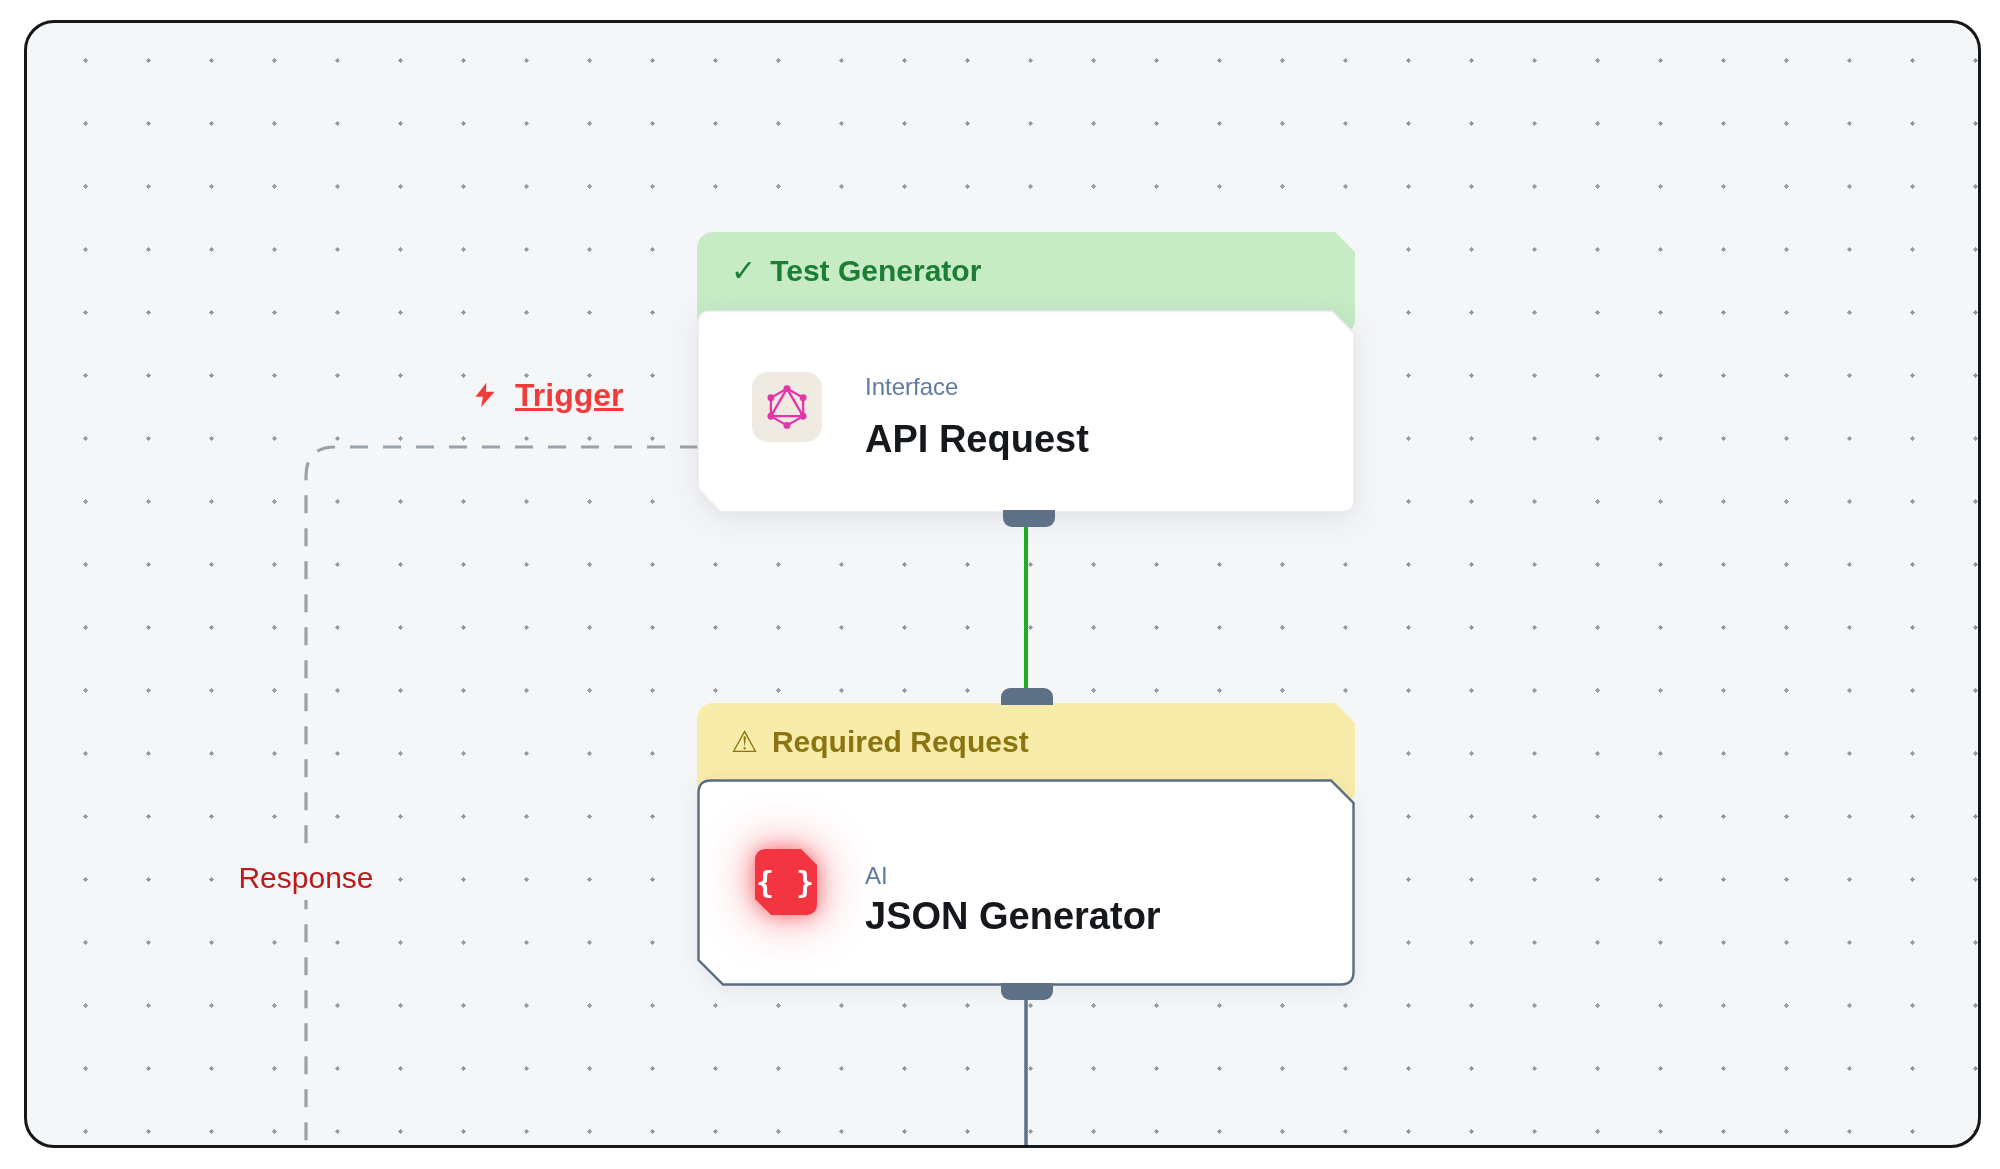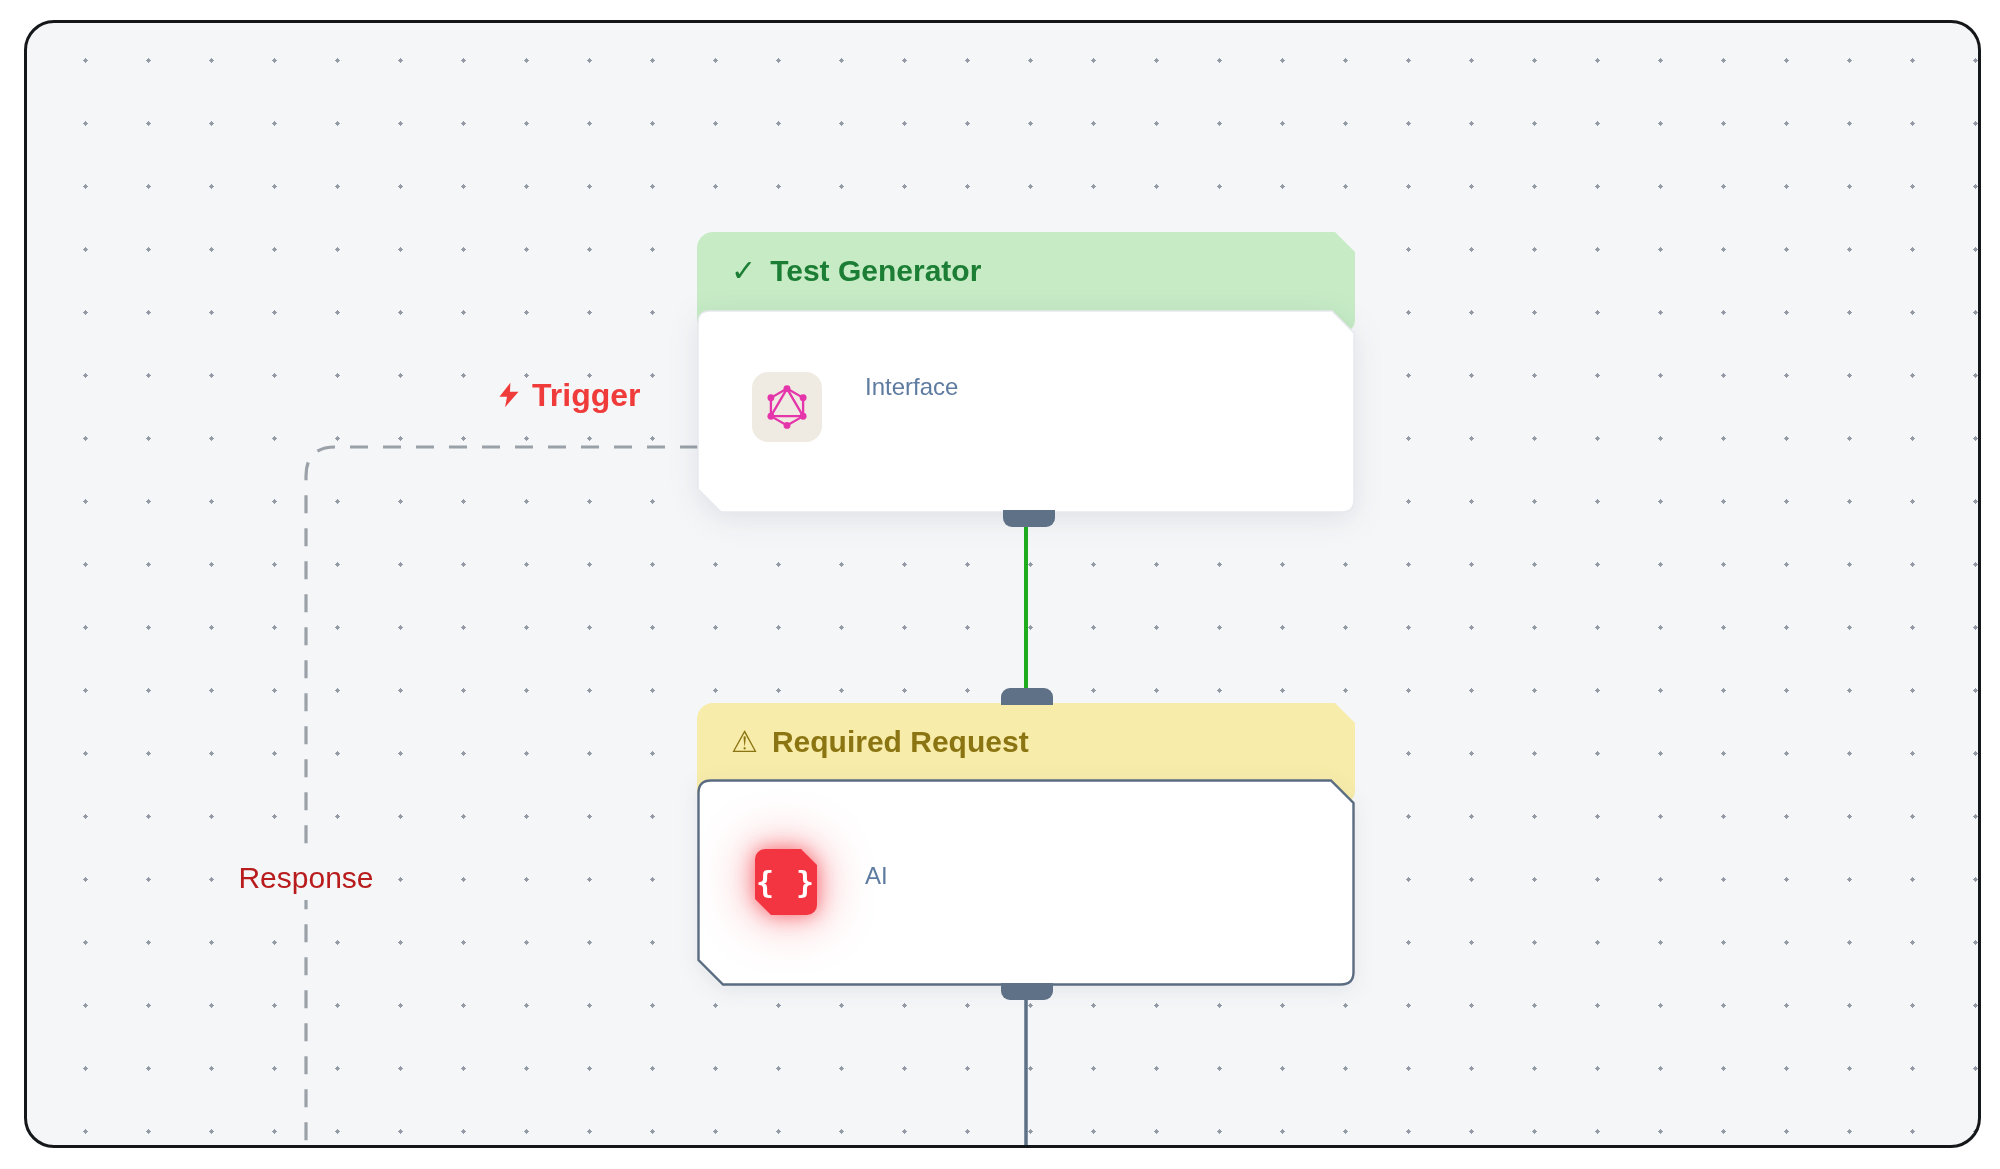--- a/index.html
+++ b/index.html
@@ -16,23 +16,23 @@
     background-position:27px 6px;
     border:3px solid #15181b;
     border-radius:30px;
     overflow:hidden;
   }
 
   
   svg.edges{position:absolute;left:0;top:0;pointer-events:none;}
 
   .edge-label-trigger{
-    position:absolute;left:468px;top:352px;
-    display:flex;align-items:center;gap:9px;
-    color:#f03b3b;font-size:32px;font-weight:bold;line-height:40px;
+    position:absolute;left:444px;top:352px;
+    display:flex;align-items:center;gap:16px;
+    color:#f03b3b;font-size:32px;font-weight:bold;line-height:40px;text-decoration:underline;
   }
   .edge-label-trigger svg{display:block;}
   .edge-label-response{
     position:absolute;left:279px;top:855px;transform:translate(-50%,-50%);
     background:#f5f6f8;padding:4px 10px;
     color:#b91c1c;font-size:30px;line-height:36px;white-space:nowrap;
   }
 
   
   .handle{position:absolute;background:#5f7186;}
@@ -136,20 +136,21 @@
           <polygon points="50,10 85,70 15,70" fill="none" stroke="#e535ab" stroke-width="5"></polygon>
           <circle cx="50" cy="10" r="7.5" fill="#e535ab"></circle>
           <circle cx="85" cy="30" r="7.5" fill="#e535ab"></circle>
           <circle cx="85" cy="70" r="7.5" fill="#e535ab"></circle>
           <circle cx="50" cy="90" r="7.5" fill="#e535ab"></circle>
           <circle cx="15" cy="70" r="7.5" fill="#e535ab"></circle>
           <circle cx="15" cy="30" r="7.5" fill="#e535ab"></circle>
         </svg>
       </div>
       <div class="node-category cat-1">Interface</div>
+      <div class="node-title title-1">API Request</div>
     </div>
   </div>
 
   <div class="node node-2">
     <div class="banner banner-yellow">
       <div class="banner-inner">
         <span class="banner-icon">⚠</span>
         <span>Required Request</span>
       </div>
     </div>
@@ -158,20 +159,21 @@
       <path d="M 14 1.5 H 634 L 656.5 24 V 193 Q 656.5 205.5 644 205.5 H 26 L 1.5 181 V 14 Q 1.5 1.5 14 1.5 Z" fill="#ffffff" stroke="#5a6c82" stroke-width="2.4"></path>
     </svg>
 
     <div class="card-content card-content-2">
       <div class="icon-glow-wrap">
         <div class="braces-tile">
           <span>{ }</span>
         </div>
       </div>
       <div class="node-category cat-2">AI</div>
+      <div class="node-title title-2">JSON Generator</div>
     </div>
   </div>
 
   <div class="handle src handle-1"></div>
   <div class="handle dst handle-2"></div>
   <div class="handle src handle-3"></div>
 
 </div>
 
 </body></html>

